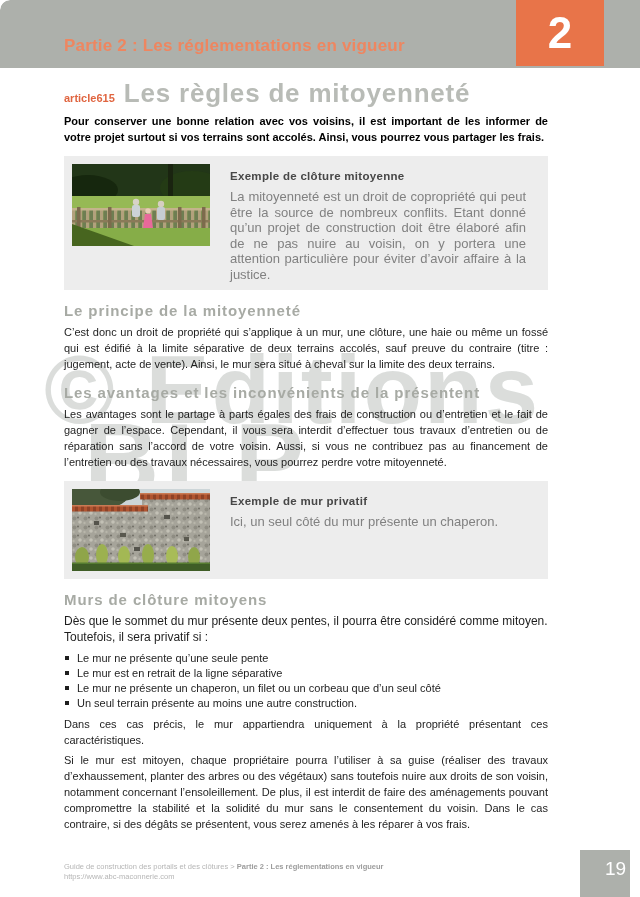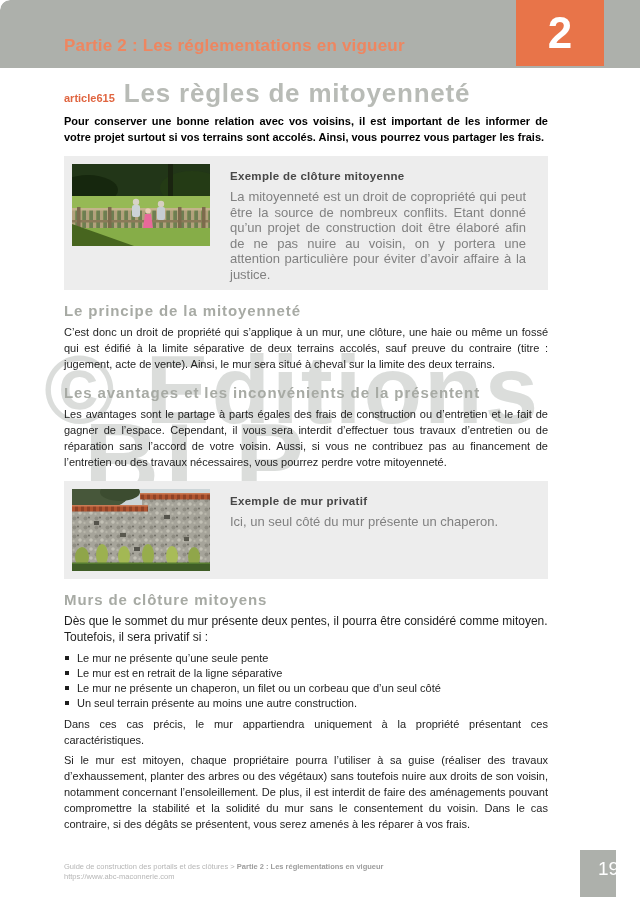--- a/index.html
+++ b/index.html
@@ -36,21 +36,21 @@
   .lead-line { font-size:12px; color:#1e1e1e; line-height:16px; }
 
   .bullet-list { margin-top:6px; list-style:none; }
   .bullet-list li { position:relative; padding-left:13px; font-size:11px; color:#1e1e1e; line-height:15px; }
   .bullet-sq { position:absolute; left:1px; top:5px; width:4px; height:4px; background:#1e1e1e; display:inline-block; }
 
   
   .footer { position:absolute; left:64px; top:862px; z-index:1; font-size:7.5px; color:#b6b6b6; line-height:10px; }
   .crumb-bold { font-weight:bold; color:#9c9c9c; }
   .site-url { color:#b6b6b6; text-decoration:none; }
-  .pagenum-box { position:absolute; left:580px; top:850px; width:36px; height:47px; background:#adb0ab; display:flex; align-items:flex-start; justify-content:center; z-index:2;padding-left:21px; }
+  .pagenum-box { position:absolute; left:580px; top:850px; width:50px; height:47px; background:#adb0ab; display:flex; align-items:flex-start; justify-content:center; z-index:2;padding-left:21px; }
   .pagenum { color:#ffffff; font-size:19px; line-height:1; margin-top:9px; }
 </style>
 </head>
 <body>
 
 <div class="page">
 
   <div class="watermark wm1">© Editions</div>
   <div class="watermark wm2">BLP</div>
 

